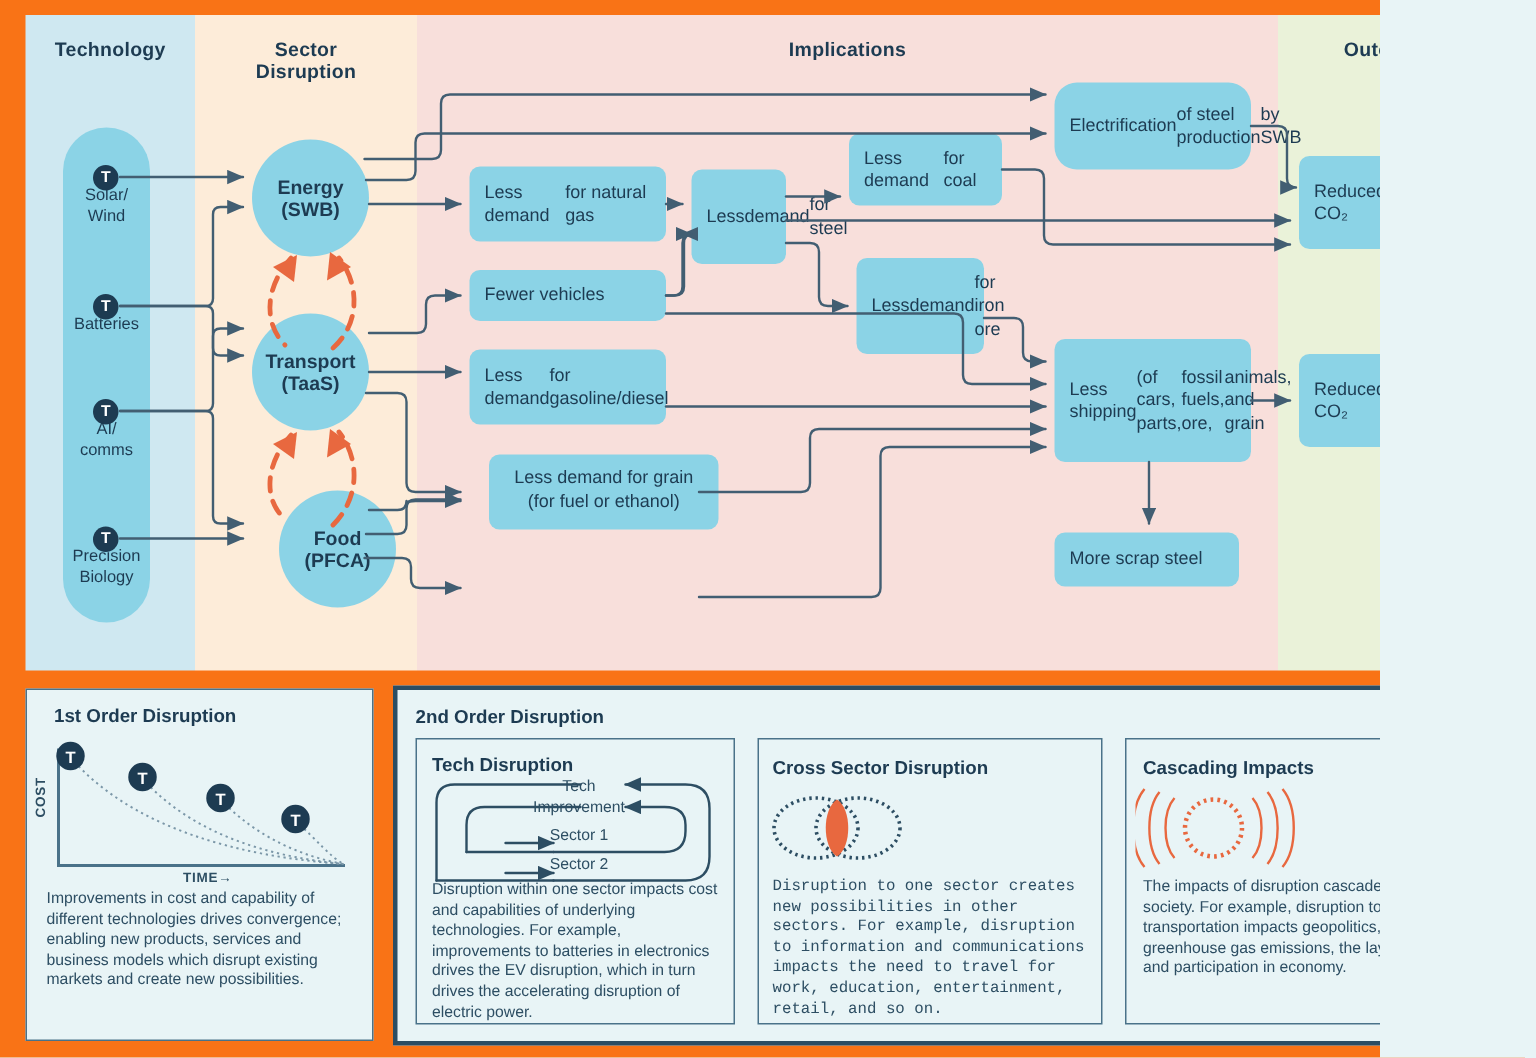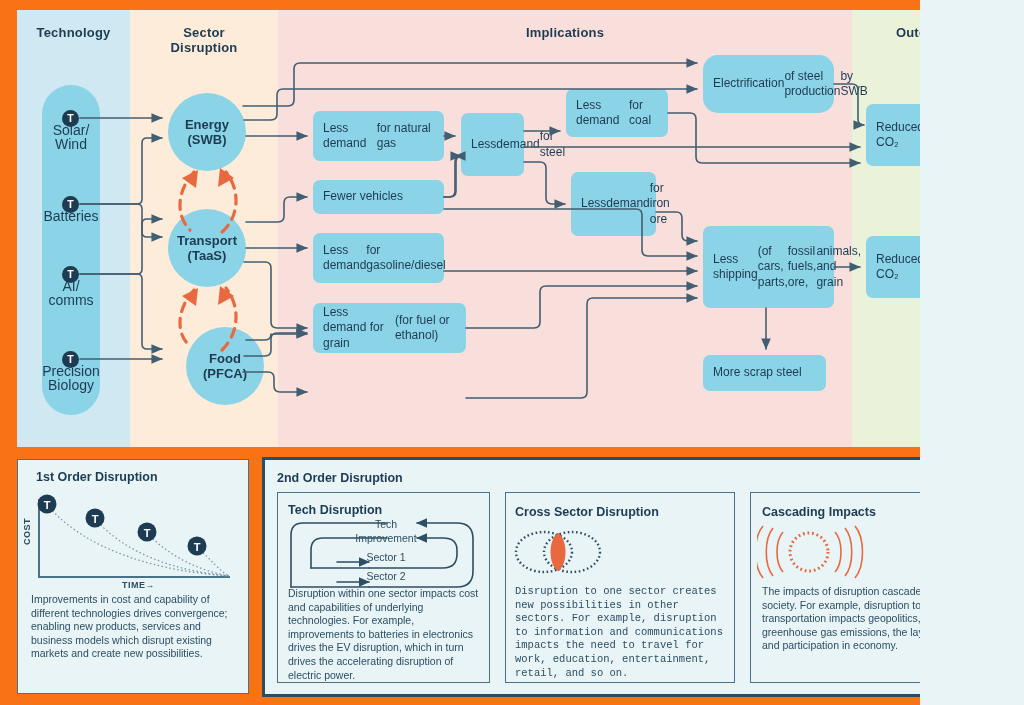--- a/index.html
+++ b/index.html
@@ -31,21 +31,21 @@
   }
 
   
   .tech-pill {
     position: absolute;
     left: 42px; top: 85px; width: 58px; height: 330px;
     background: #8bd3e6; border-radius: 29px;
   }
   .tech-item {
     position: absolute; width: 100px; text-align: center;
-    font-size: 14px; color: #1d3b52; line-height: 13.5px;
+    font-size: 11px; color: #1d3b52; line-height: 13.5px;
   }
   .tdot {
     position: absolute; width: 17px; height: 17px; border-radius: 50%;
     background: #1d3b52; color: #fff; font-size: 10.5px; font-weight: bold;
     line-height: 17px; text-align: center;
   }
 
   
   .sector {
     position: absolute; width: 78px; height: 78px; border-radius: 50%;
@@ -165,21 +165,21 @@
       <div>for natural gas</div>
     </div>
 
   <div class="node" style="left:313px;top:180px;width:131px;height:34px;">Fewer vehicles</div>
 
   <div class="node" style="left:313px;top:233px;width:131px;height:50px;">
       <div>Less demand</div>
       <div>for gasoline/diesel</div>
     </div>
 
-  <div class="node" style="left:313px;top:303px;width:153px;height:50px;">
+  <div class="node" style="left:326px;top:303px;width:153px;height:50px;flex-direction:column;">
       <div>Less demand for grain</div>
       <div>(for fuel or ethanol)</div>
     </div>
 
 
   <div class="node" style="left:461px;top:113px;width:63px;height:63px;">
       <div>Less</div>
       <div>demand</div>
       <div>for steel</div>
     </div>

